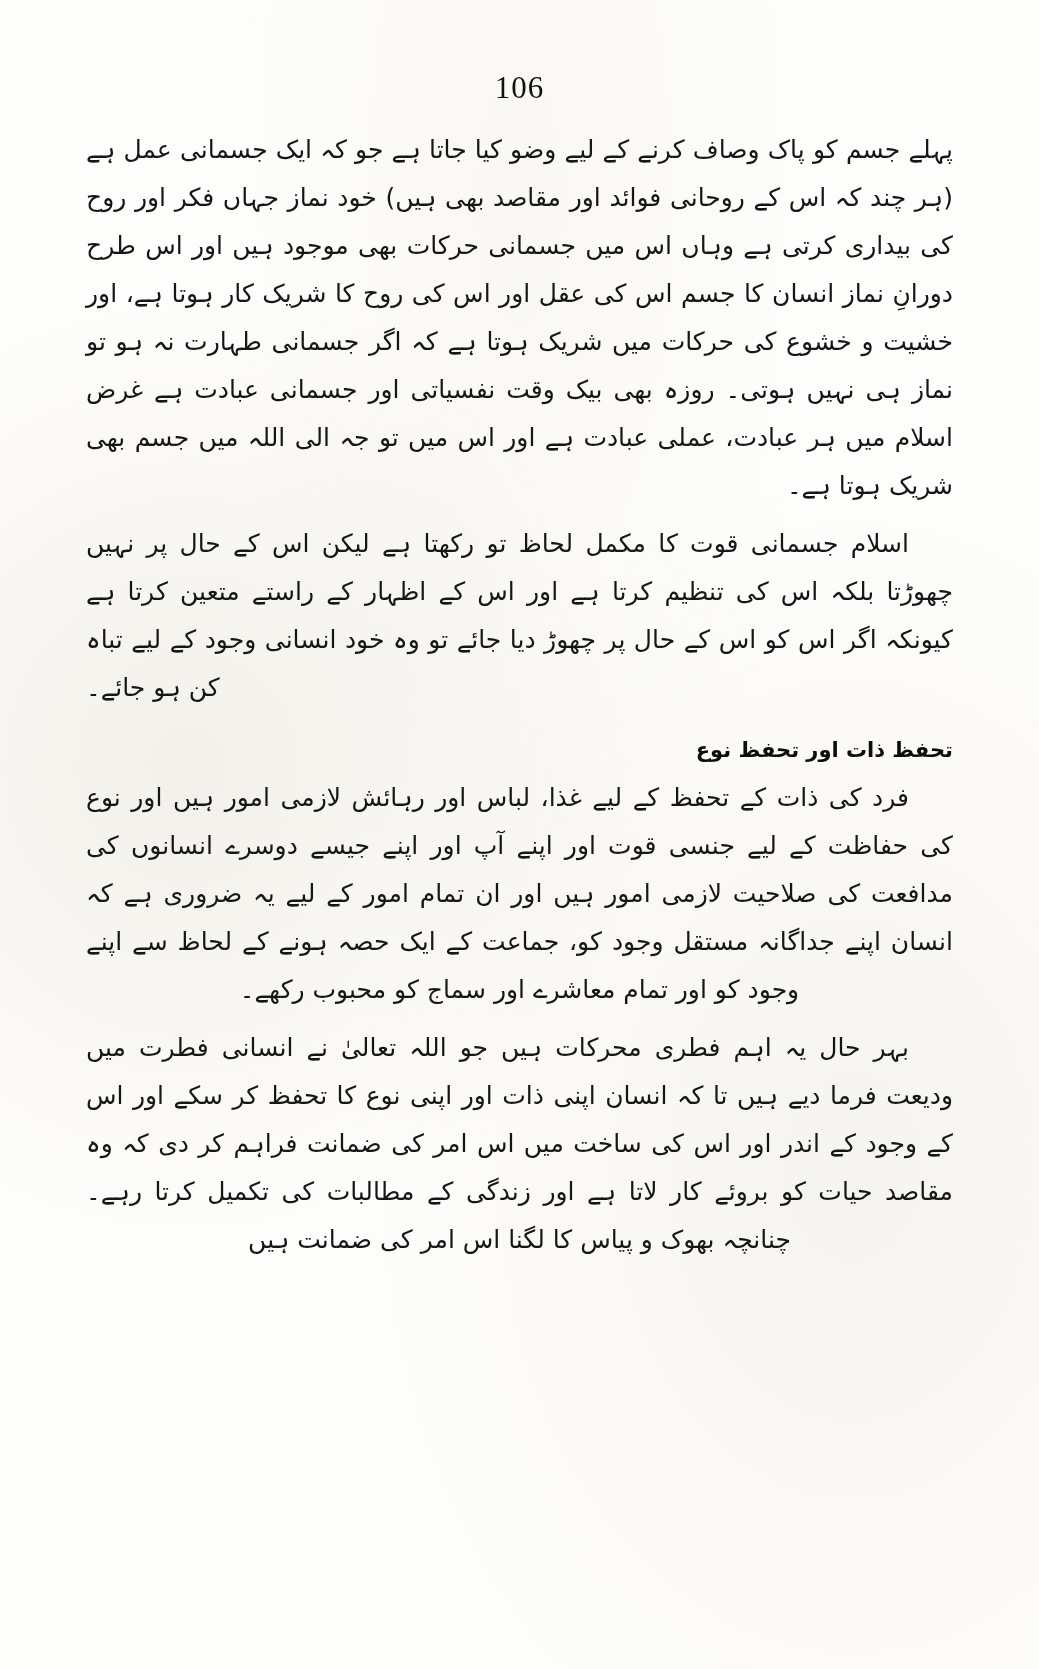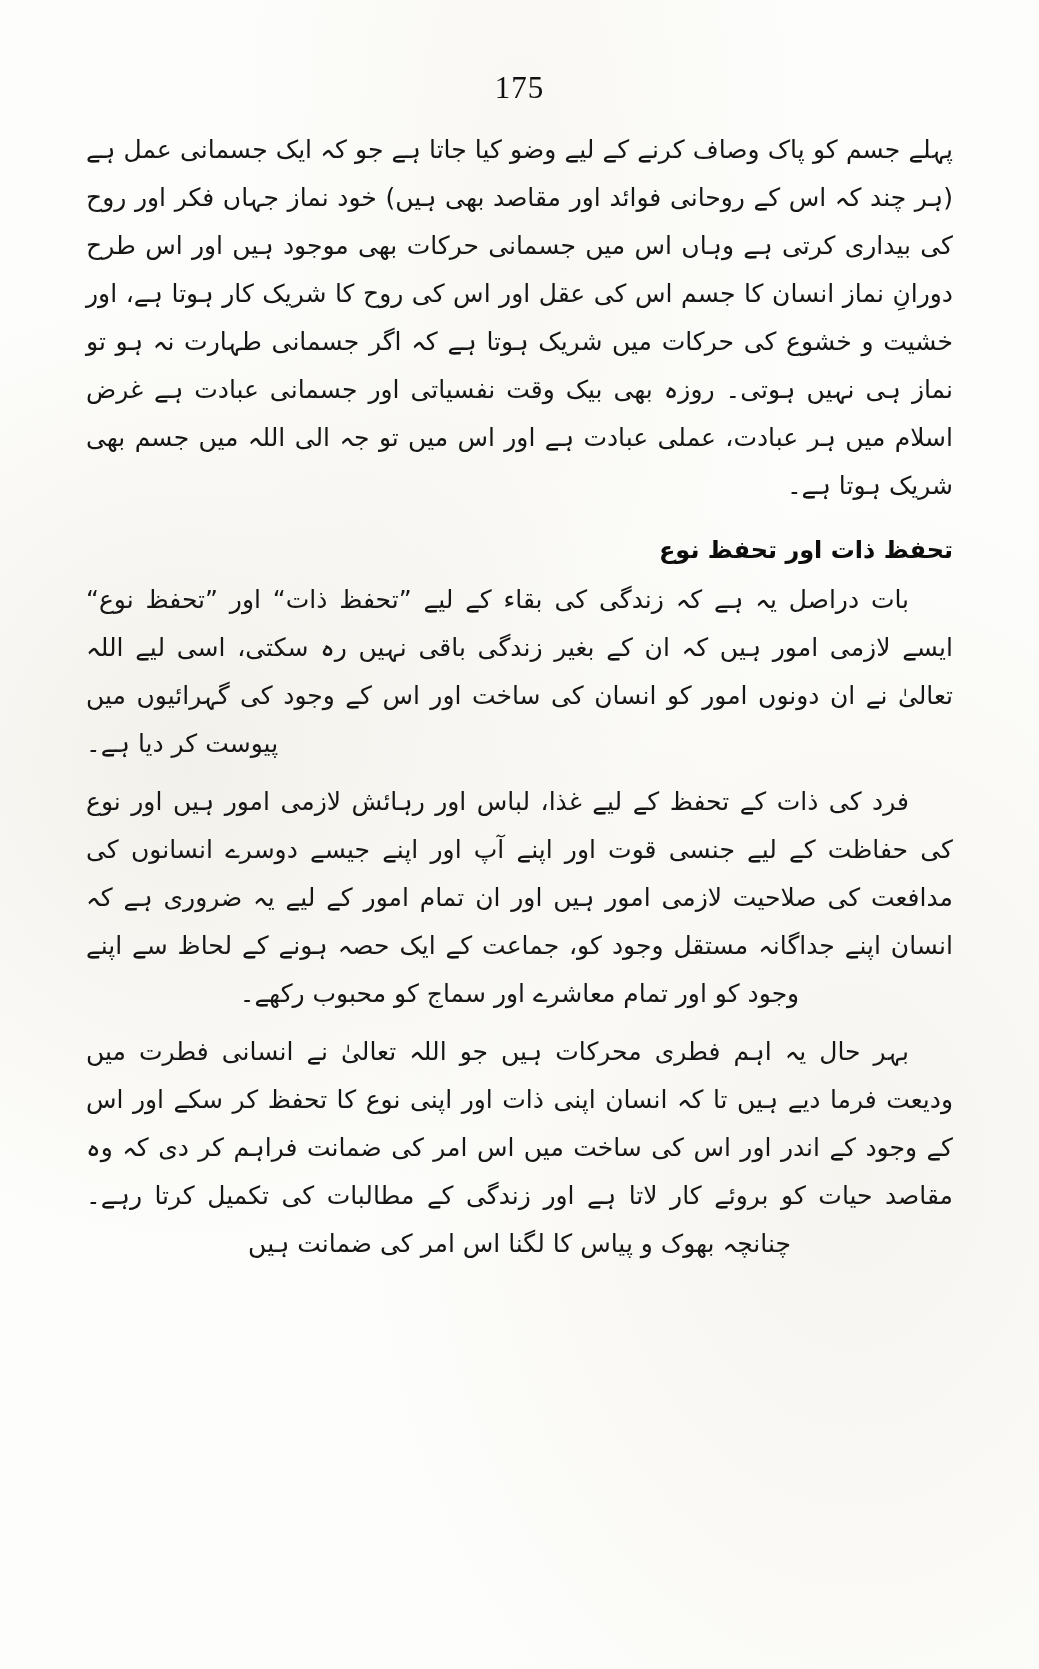--- a/index.html
+++ b/index.html
@@ -62,41 +62,41 @@
   }
   .para.last-left {
     text-align-last: left;
   }
   .para.tail-short {
     text-align-last: right;
   }
   .heading {
     direction: rtl;
     text-align: right;
-    font-size: 24px;
+    font-size: 21px;
     font-weight: 700;
     margin: 26px 0 12px 0;
     font-family: "DejaVu Sans", "Liberation Sans", sans-serif;
     color: #0d0d0d;
   }
 </style>
 </head>
 <body>
 
 <div class="page">
 
-  <div class="page-number">175</div>
+  <div class="page-number">106</div>
 
   <div class="content">
 
     <p class="para tail-short">پہلے جسم کو پاک وصاف کرنے کے لیے وضو کیا جاتا ہے جو کہ ایک جسمانی عمل ہے (ہر چند کہ اس کے روحانی فوائد اور مقاصد بھی ہیں) خود نماز جہاں فکر اور روح کی بیداری کرتی ہے وہاں اس میں جسمانی حرکات بھی موجود ہیں اور اس طرح دورانِ نماز انسان کا جسم اس کی عقل اور اس کی روح کا شریک کار ہوتا ہے، اور خشیت و خشوع کی حرکات میں شریک ہوتا ہے کہ اگر جسمانی طہارت نہ ہو تو نماز ہی نہیں ہوتی۔ روزہ بھی بیک وقت نفسیاتی اور جسمانی عبادت ہے غرض اسلام میں ہر عبادت، عملی عبادت ہے اور اس میں تو جہ الی اللہ میں جسم بھی شریک ہوتا ہے۔</p>
 
+    <p class="para indent-first last-left">اسلام جسمانی قوت کا مکمل لحاظ تو رکھتا ہے لیکن اس کے حال پر نہیں چھوڑتا بلکہ اس کی تنظیم کرتا ہے اور اس کے اظہار کے راستے متعین کرتا ہے کیونکہ اگر اس کو اس کے حال پر چھوڑ دیا جائے تو وہ خود انسانی وجود کے لیے تباہ کن ہو جائے۔</p>
 
     <h2 class="heading">تحفظ ذات اور تحفظ نوع</h2>
 
-    <p class="para indent-first last-left">بات دراصل یہ ہے کہ زندگی کی بقاء کے لیے ”تحفظ ذات“ اور ”تحفظ نوع“ ایسے لازمی امور ہیں کہ ان کے بغیر زندگی باقی نہیں رہ سکتی، اسی لیے اللہ تعالیٰ نے ان دونوں امور کو انسان کی ساخت اور اس کے وجود کی گہرائیوں میں پیوست کر دیا ہے۔</p>
 
     <p class="para indent-first">فرد کی ذات کے تحفظ کے لیے غذا، لباس اور رہائش لازمی امور ہیں اور نوع کی حفاظت کے لیے جنسی قوت اور اپنے آپ اور اپنے جیسے دوسرے انسانوں کی مدافعت کی صلاحیت لازمی امور ہیں اور ان تمام امور کے لیے یہ ضروری ہے کہ انسان اپنے جداگانہ مستقل وجود کو، جماعت کے ایک حصہ ہونے کے لحاظ سے اپنے وجود کو اور تمام معاشرے اور سماج کو محبوب رکھے۔</p>
 
     <p class="para indent-first">بہر حال یہ اہم فطری محرکات ہیں جو اللہ تعالیٰ نے انسانی فطرت میں ودیعت فرما دیے ہیں تا کہ انسان اپنی ذات اور اپنی نوع کا تحفظ کر سکے اور اس کے وجود کے اندر اور اس کی ساخت میں اس امر کی ضمانت فراہم کر دی کہ وہ مقاصد حیات کو بروئے کار لاتا ہے اور زندگی کے مطالبات کی تکمیل کرتا رہے۔ چنانچہ بھوک و پیاس کا لگنا اس امر کی ضمانت ہیں</p>
 
   </div>
 </div>
 
 </body></html>

